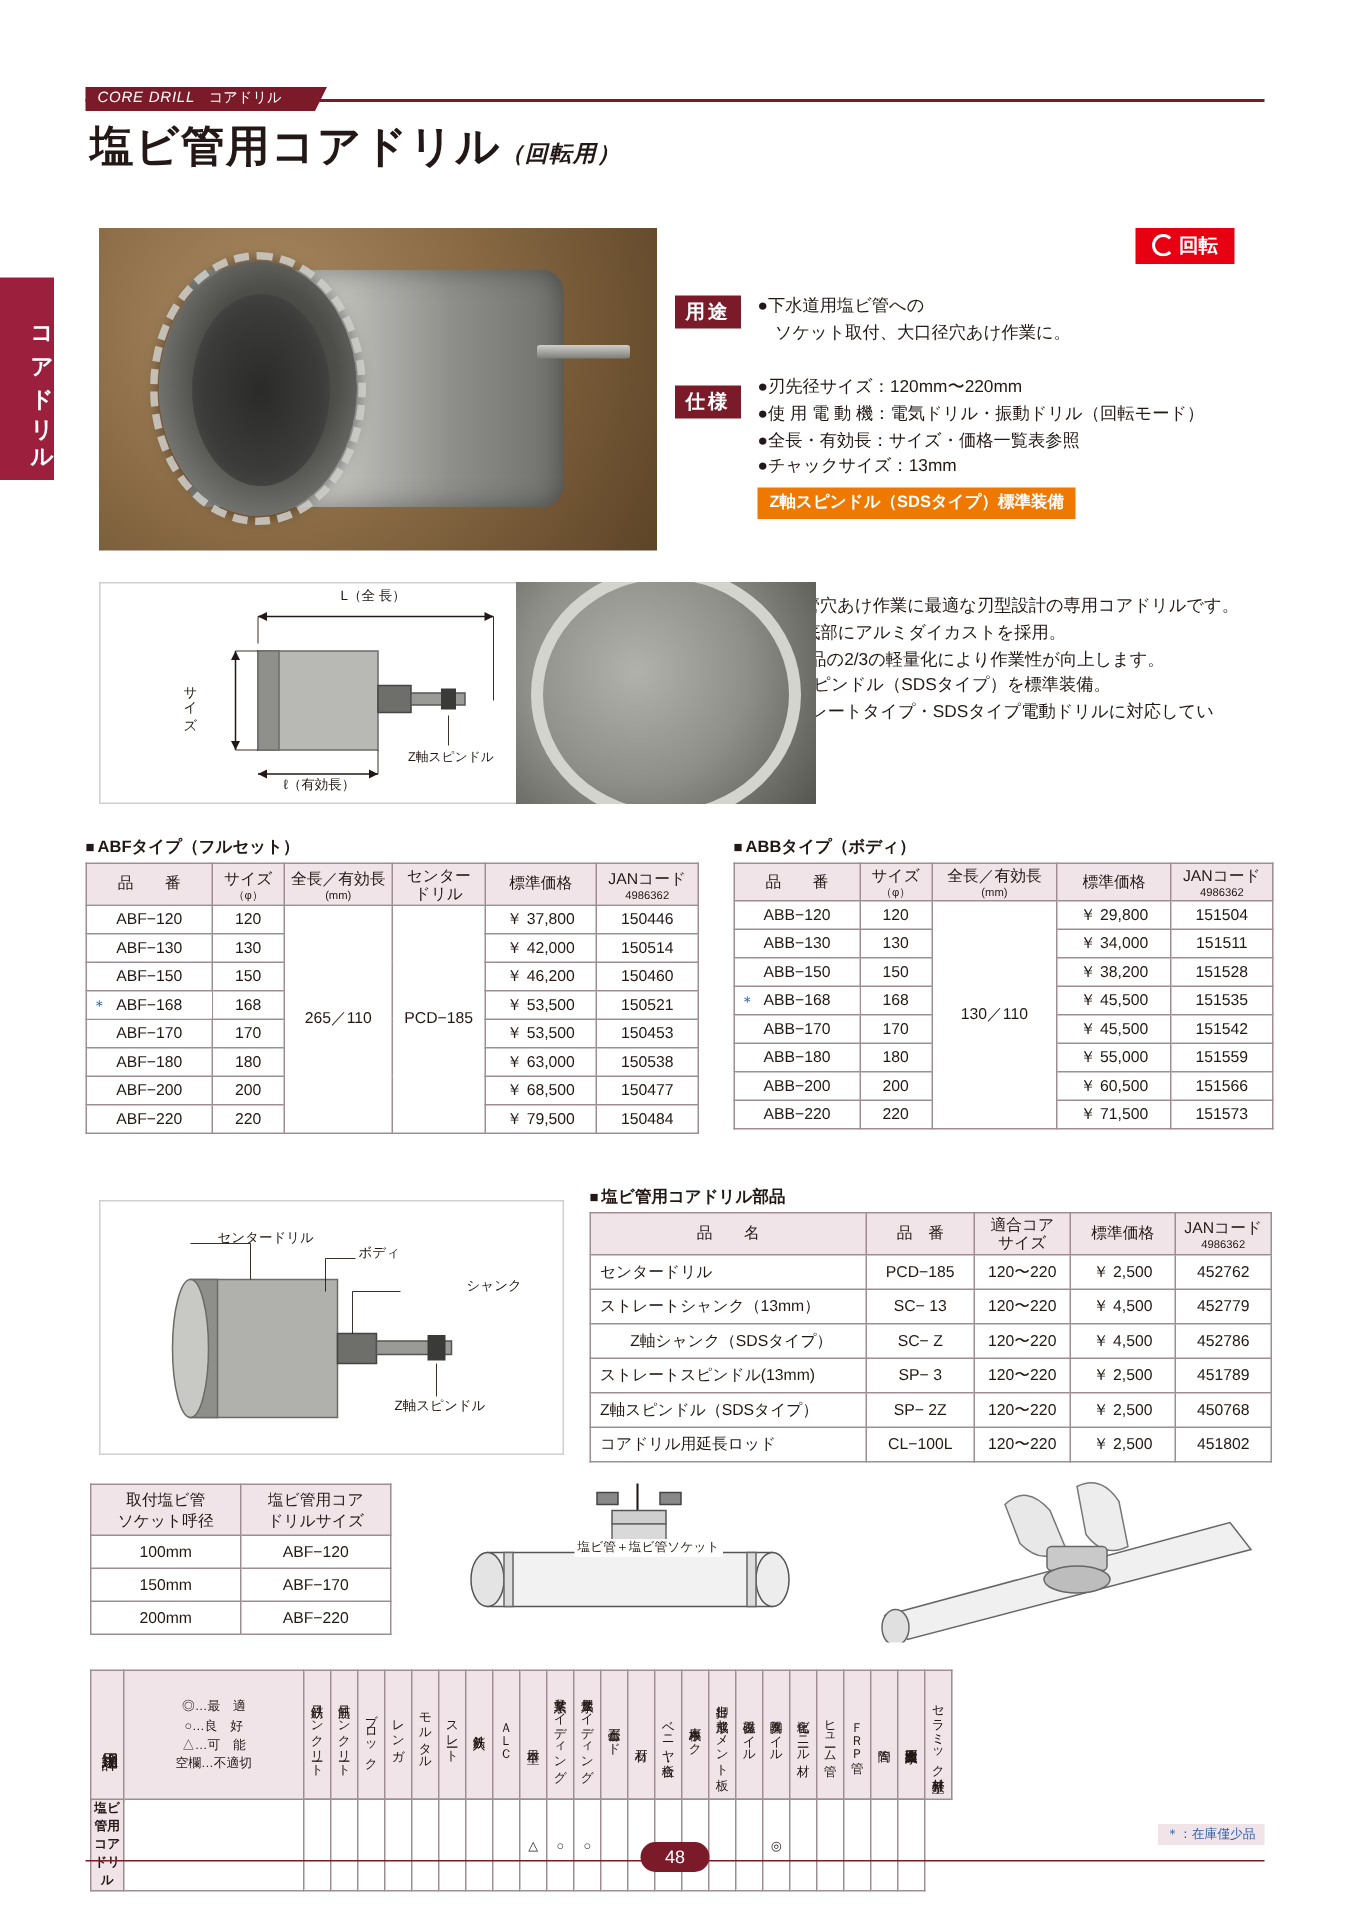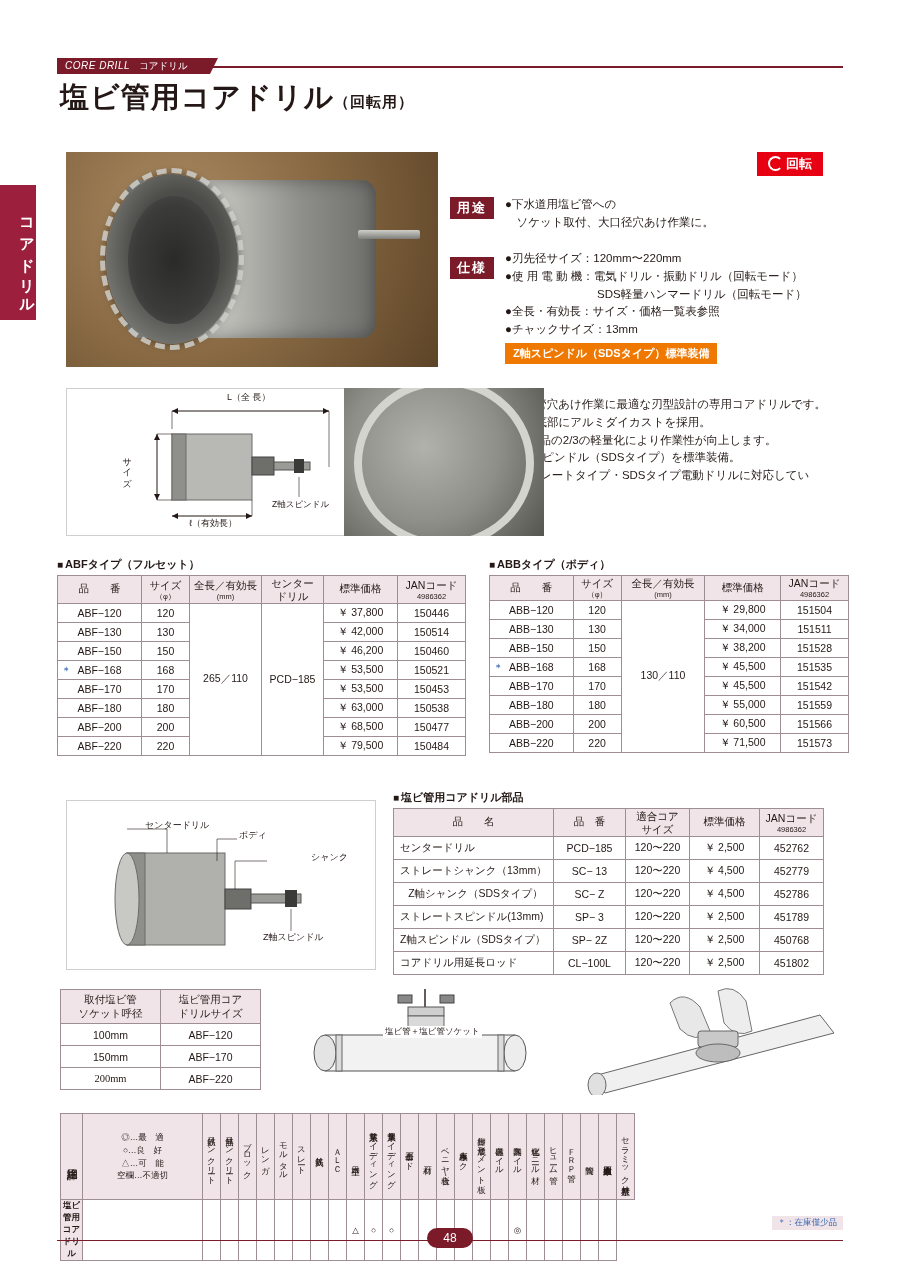--- a/index.html
+++ b/index.html
@@ -27,21 +27,21 @@
   }
   .hdr-tag .jp { font-style:normal; font-size:9.5px; margin-left:6px; letter-spacing:0; }
   .hdr-tag:after{
     content:""; position:absolute; right:-8px; top:0;
     border-top:16px solid #7b1b2a; border-right:8px solid transparent;
   }
   .title {
     position:absolute; left:60px; top:78px;
     font-size:29px; font-weight:bold; letter-spacing:1px;
   }
-  .title .sub { font-size:15px; font-weight:bold; }
+  .title .sub { font-size:15px; font-weight:bold;font-style:italic; }
 
   
   .side-tab {
     position:absolute; left:0px; top:185px; width:36px; height:135px;
     background:#9c1f3d; color:#fff;
     writing-mode: vertical-rl;
     text-align:center; font-size:15px; letter-spacing:3px;
     padding-top:12px; font-weight:bold;
   }
 
@@ -200,21 +200,20 @@
   <div class="lbl" style="left:450px; top:197px;">用途</div>
   <div class="blk" style="left:505px; top:196px;">
     <p>●下水道用塩ビ管への</p>
     <p>　ソケット取付、大口径穴あけ作業に。</p>
   </div>
 
   <div class="lbl" style="left:450px; top:257px;">仕様</div>
   <div class="blk" style="left:505px; top:250px;">
     <p>●刃先径サイズ：120mm〜220mm</p>
     <p>●使 用 電 動 機：電気ドリル・振動ドリル（回転モード）</p>
-    <p>　　　　　　　　SDS軽量ハンマードリル（回転モード）</p>
     <p>●全長・有効長：サイズ・価格一覧表参照</p>
     <p>●チャックサイズ：13mm</p>
     <span class="orange-box">Z軸スピンドル（SDSタイプ）標準装備</span>
   </div>
 
   <div class="lbl" style="left:450px; top:400px;">特長</div>
   <div class="blk" style="left:505px; top:396px;">
     <p>●塩ビ管穴あけ作業に最適な刃型設計の専用コアドリルです。</p>
     <p>●コア底部にアルミダイカストを採用。</p>
     <p>　従来品の2/3の軽量化により作業性が向上します。</p>
@@ -444,21 +443,21 @@
     <div style="position:absolute; left:172px; top:28px; font-size:9px;">ボディ</div>
     <div style="position:absolute; left:202px; top:50px; font-size:9px;margin-left:42px;">シャンク</div>
     <div style="position:absolute; left:196px; top:130px; font-size:9px;">Z軸スピンドル</div>
   </div>
 
   <div style="position:absolute; left:393px; top:790px;">
     <div class="tsec-title">塩ビ管用コアドリル部品</div>
     <table class="tbl">
       <thead>
         <tr>
-          <th style="width:160px; height:26px;"><span>品　　名</span></th>
+          <th style="width:184px; height:26px;"><span>品　　名</span></th>
           <th style="width:72px;"><span>品　番</span></th>
           <th style="width:64px;">
             <span>適合コア</span>
             <span class="jan-sub" style="font-size:10.5px;">サイズ</span>
           </th>
           <th style="width:70px;"><span>標準価格</span></th>
           <th style="width:64px;">
             <span>JANコード</span>
             <span class="jan-sub">4986362</span>
           </th>
@@ -528,21 +527,21 @@
       <tbody>
         <tr>
           <td style="height:22px;">100mm</td>
           <td>ABF−120</td>
         </tr>
         <tr>
           <td style="height:22px;">150mm</td>
           <td>ABF−170</td>
         </tr>
         <tr>
-          <td style="height:22px;font-family:Liberation Serif, serif;">200mm</td>
+          <td style="height:22px;">200mm</td>
           <td>ABF−220</td>
         </tr>
       </tbody>
     </table>
   </div>
 
   <div style="position:absolute; left:300px; top:985px; width:560px; height:110px;">
     <svg width="560" height="110">
 
       <line x1="125" y1="4" x2="125" y2="22" stroke="#231815" stroke-width="1.4"></line>

